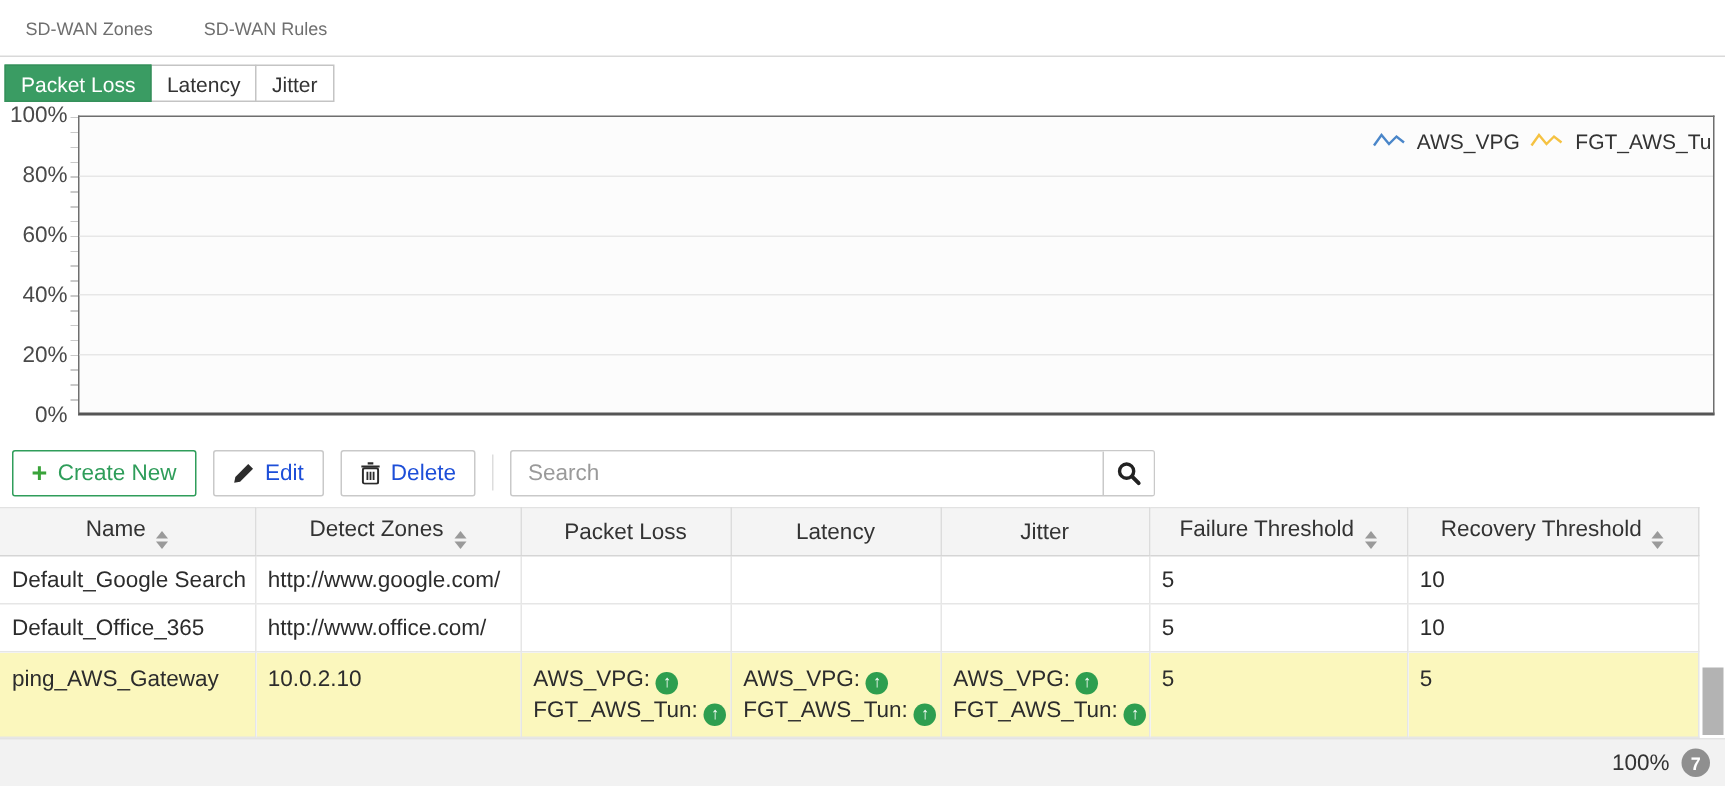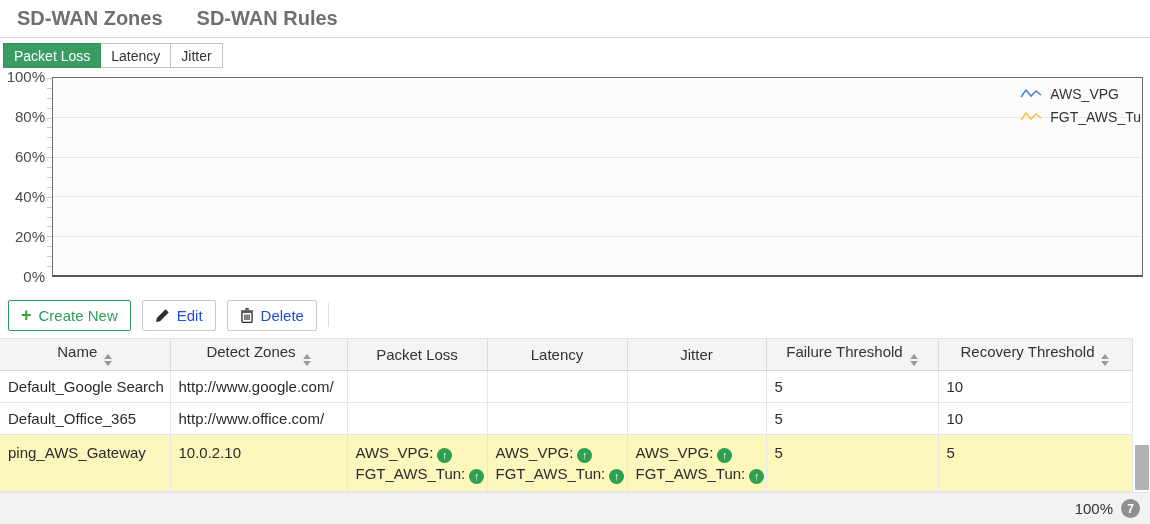--- a/index.html
+++ b/index.html
@@ -8,21 +8,21 @@
     width:1150px; height:524px; overflow:hidden;
     background:#ffffff; color:#2c2c2c;
     font-family:"Liberation Sans", sans-serif;
     display:flex; flex-direction:column;
   }
 
   
   .tabbar { display:flex; height:38px; border-bottom:1px solid #d9d9d9; flex:0 0 auto; }
   .tab {
     padding:0 17px; display:flex; align-items:center;
-    font-size:20px; color:#6f6f6f; cursor:pointer; position:relative; white-space:nowrap;font-weight:bold;
+    font-size:12px; color:#6f6f6f; cursor:pointer; position:relative; white-space:nowrap;
   }
   .tab.active { color:#2f9d5a; }
   .tab.active::after {
     content:""; position:absolute; left:0; right:0; bottom:-1px; height:3px; background:#2f9d5a;
   }
 
   
   .subtabs { display:flex; margin:5px 0 0 3px; height:25px; flex:0 0 auto; }
   .subtab {
     font-family:inherit; font-size:14px; padding:0 10px; height:25px;
@@ -40,21 +40,21 @@
   .ylabels span { line-height:18px; }
   .plot {
     position:relative; flex:1; background:#fcfcfc;
     border:1px solid #6e6e6e; border-bottom:2px solid #555;
   }
   .gl { position:absolute; left:0; right:0; height:1px; background:#e7e7e7; }
   .tickstrip {
     position:absolute; left:-6px; top:0; bottom:0; width:5px;
     background:repeating-linear-gradient(to bottom,#c9c9c9 0,#c9c9c9 1px,transparent 1px,transparent 9.9px);
   }
-  .legend { position:absolute; top:8px; right:1px; display:flex; flex-direction:column; gap:7px; }
+  .legend { position:absolute; top:8px; right:1px; display:flex; flex-direction:row; gap:7px; }
   .legend-item { display:flex; align-items:center; gap:8px; font-size:14px; color:#333; white-space:nowrap; }
   .legend-item svg { flex:0 0 auto; }
 
   
   .toolbar { display:flex; align-items:center; gap:11px; margin:22px 0 0 8px; height:32px; flex:0 0 auto; }
   .btn {
     font-family:inherit; display:inline-flex; align-items:center; gap:7px;
     border:1px solid #c9c9c9; background:#fff; height:31px; padding:0 12px;
     font-size:15px; color:#1d4ed8; border-radius:2px; cursor:pointer;
   }
@@ -177,20 +177,29 @@
       <rect x="1.6" y="4.4" width="10.8" height="11" rx="1.2" fill="none" stroke="#2c2c2c" stroke-width="1.4"></rect>
       <line x1="0.5" y1="3.2" x2="13.5" y2="3.2" stroke="#2c2c2c" stroke-width="1.4"></line>
       <line x1="5" y1="1" x2="9" y2="1" stroke="#2c2c2c" stroke-width="1.6"></line>
       <line x1="4.8" y1="7" x2="4.8" y2="12.8" stroke="#2c2c2c" stroke-width="1.3"></line>
       <line x1="7" y1="7" x2="7" y2="12.8" stroke="#2c2c2c" stroke-width="1.3"></line>
       <line x1="9.2" y1="7" x2="9.2" y2="12.8" stroke="#2c2c2c" stroke-width="1.3"></line>
     </svg>
     <span>Delete</span>
   </button>
   <div class="vdiv"></div>
+  <div class="searchbox">
+    <input type="text" placeholder="Search" style="">
+    <button class="search-btn">
+      <svg width="17" height="17" viewBox="0 0 18 18">
+        <circle cx="7.5" cy="7.5" r="5" fill="none" stroke="#222" stroke-width="2.4"></circle>
+        <line x1="11.4" y1="11.4" x2="16" y2="16" stroke="#222" stroke-width="2.8" stroke-linecap="round"></line>
+      </svg>
+    </button>
+  </div>
 </div>
 
 <div class="table-wrap">
   <table>
     <colgroup>
       <col style="width:170px">
         <col style="width:177px">
         <col style="width:140px">
         <col style="width:140px">
       <col style="width:139px">

